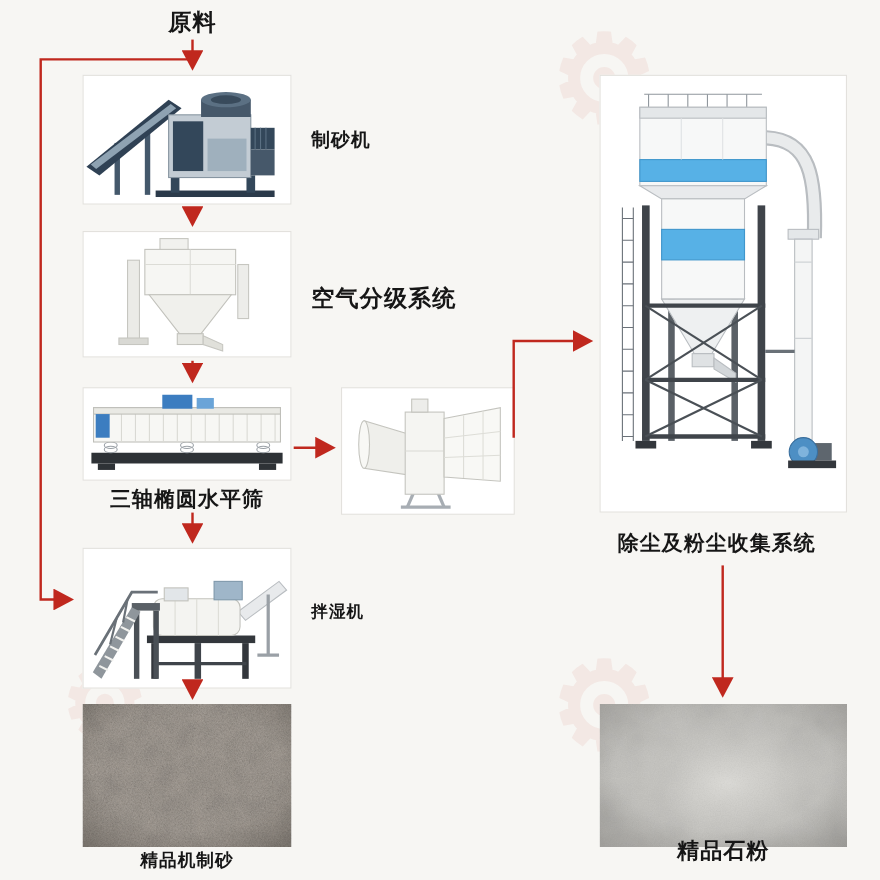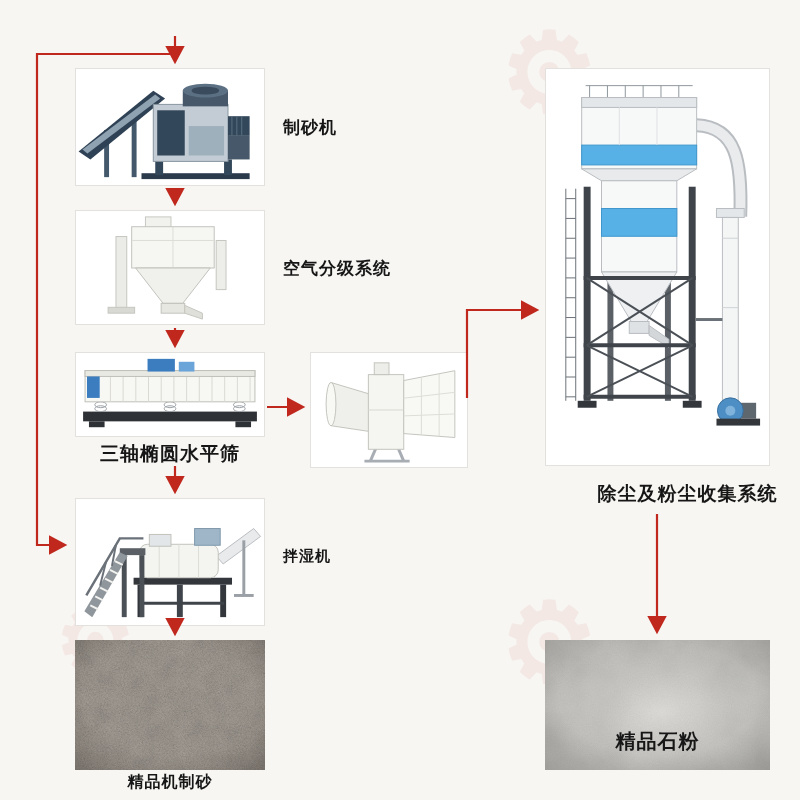--- a/index.html
+++ b/index.html
@@ -285,27 +285,28 @@
         </radialGradient>
       </defs>
       <rect width="225" height="130" fill="#c7c6c2"></rect>
       <rect width="225" height="130" filter="url(#f_pow_cloud)" opacity="0.22" style="mix-blend-mode:multiply"></rect>
       <rect width="225" height="130" fill="url(#g_pow_mound)"></rect>
       <rect width="225" height="130" filter="url(#f_pow_fine)" opacity="0.1" style="mix-blend-mode:multiply"></rect>
       <rect width="225" height="130" fill="url(#g_pow_v)"></rect>
     </svg>
   </div>
 
+  <div class="lbl center" style="left:75px;top:6px;width:200px;font-size:21px">原料</div>
   <div class="lbl" style="left:283px;top:116px;font-size:17px">制砂机</div>
-  <div class="lbl" style="left:283px;top:257px;font-size:17px">空气分级系统</div>
+  <div class="lbl" style="left:283px;top:257px;font-size:21px">空气分级系统</div>
   <div class="lbl center" style="left:75px;top:441px;width:190px;font-size:19px">三轴椭圆水平筛</div>
-  <div class="lbl center" style="left:575px;top:481px;width:225px;font-size:19px">除尘及粉尘收集系统</div>
+  <div class="lbl center" style="left:539px;top:481px;width:225px;font-size:19px">除尘及粉尘收集系统</div>
   <div class="lbl" style="left:283px;top:547px;font-size:15px">拌湿机</div>
   <div class="lbl center" style="left:75px;top:772px;width:190px;font-size:16px">精品机制砂</div>
-  <div class="lbl center" style="left:545px;top:728px;width:225px;font-size:20px">精品石粉</div>
+  <div class="lbl center" style="left:545px;top:760px;width:225px;font-size:20px">精品石粉</div>
 
   <svg class="arrows" width="800" height="800" viewBox="0 0 800 800">
     <defs>
       <marker id="ah" markerWidth="9" markerHeight="9" refX="7" refY="4.5" orient="auto">
         <path d="M0,0 L8.5,4.5 L0,9 Z" fill="#c0281e"></path>
       </marker>
     </defs>
     <g fill="none" stroke="#c0281e" stroke-width="2.2">
       <path d="M175,36 V61" marker-end="url(#ah)"></path>
       <path d="M175,54 H37 V545 H64" marker-end="url(#ah)"></path>

